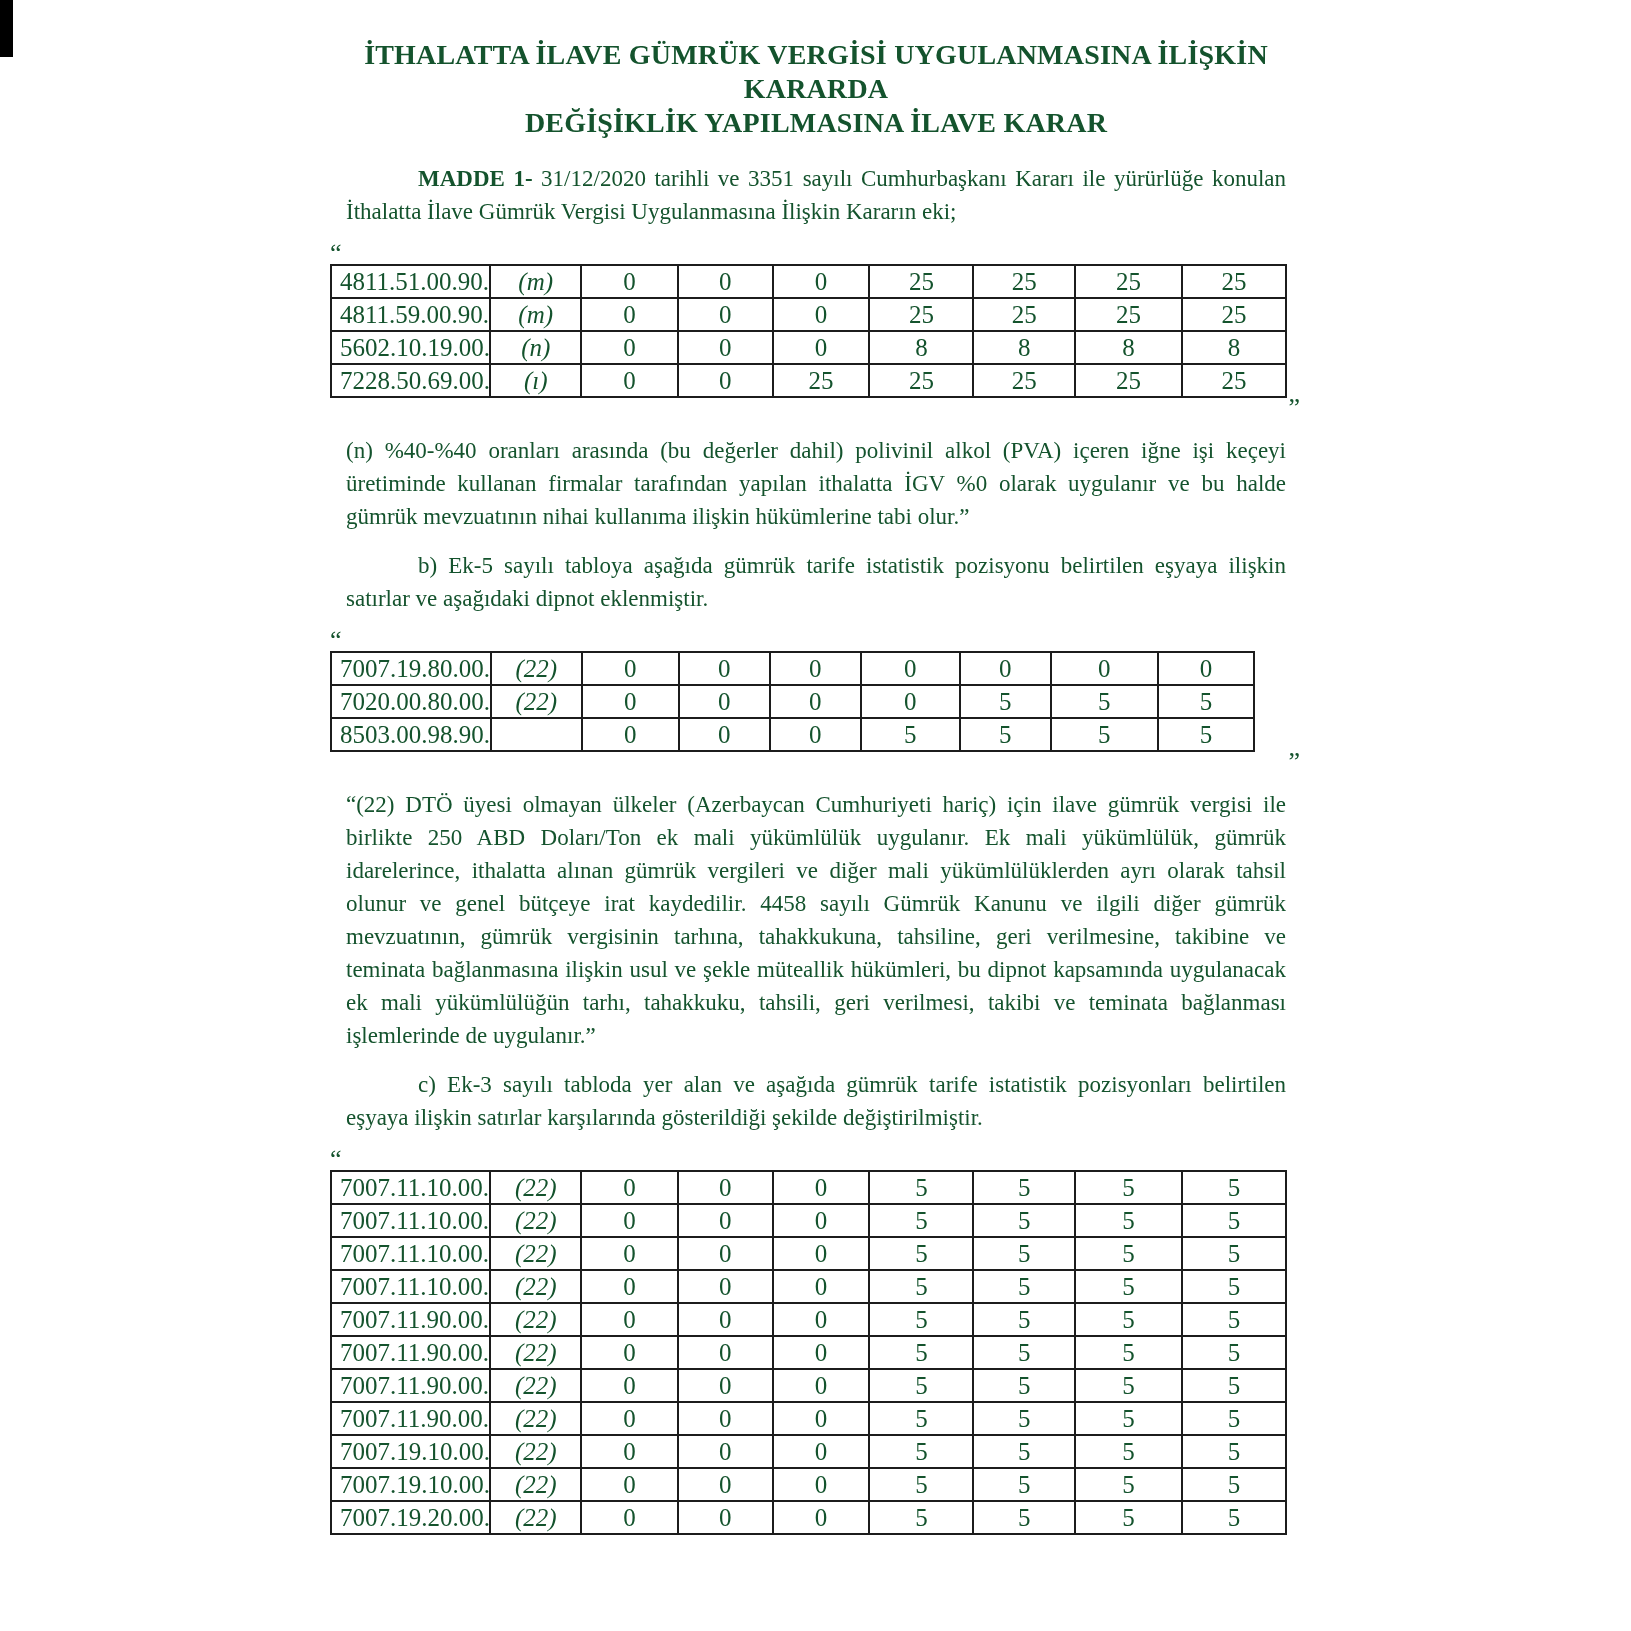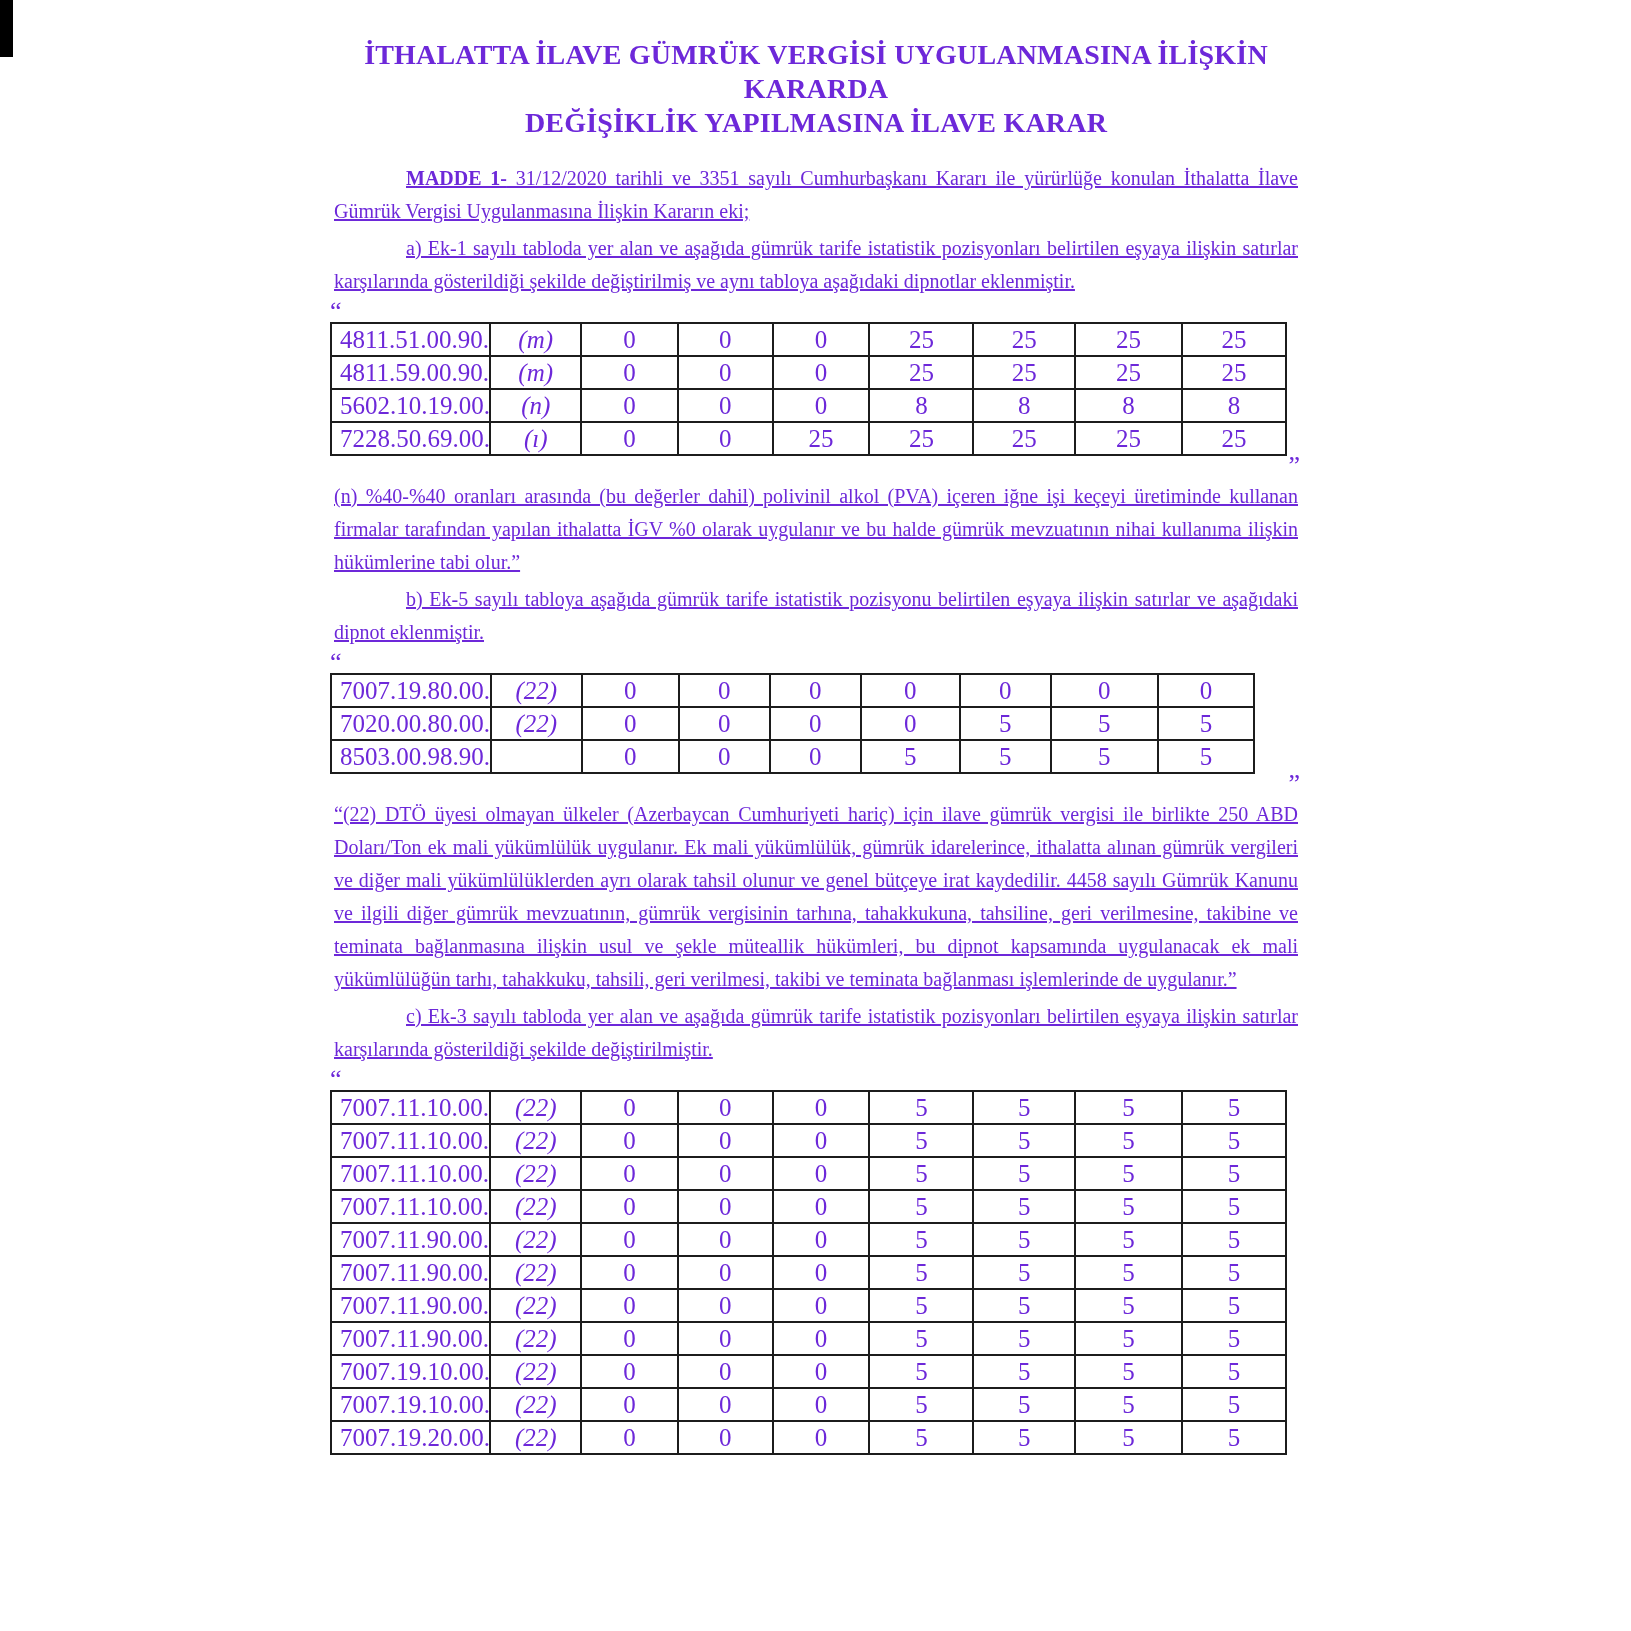--- a/index.html
+++ b/index.html
@@ -2,21 +2,21 @@
 <html lang="tr"><head>
 <meta charset="utf-8">
 <style>
   html, body { margin: 0; padding: 0; background: #ffffff; }
   .page {
     position: relative;
     width: 1631px;
     height: 1631px;
     background: #ffffff;
     font-family: "Liberation Serif", "DejaVu Serif", serif;
-    color: #6d28d9;
+    color: #14532d;
     overflow: hidden;
   }
   .scan-artifact {
     position: absolute;
     left: 0; top: 0;
     width: 13px; height: 57px;
     background: #000000;
   }
   .content {
     position: absolute;
@@ -27,25 +27,24 @@
   .doc-title {
     text-align: center;
     font-weight: bold;
     font-size: 28px;
     line-height: 34px;
     margin: 0 0 22px 0;
     letter-spacing: 0.2px;
   }
   .doc-title .tline { display: block; }
   p.body {
-    margin: 4px;
-    font-size: 20px;
+    margin: 16px;
+    font-size: 23px;
     line-height: 33px;
     text-align: justify;
-    text-decoration: underline;
   }
   p.indent { text-indent: 72px; }
   .bold { font-weight: bold; }
   .quote-open {
     font-size: 26px;
     line-height: 18px;
     height: 18px;
     text-align: left;
   }
   .quote-close {
@@ -85,21 +84,20 @@
 
   <div class="content">
 
     <h1 class="doc-title">
       <span class="tline">İTHALATTA İLAVE GÜMRÜK VERGİSİ UYGULANMASINA İLİŞKİN KARARDA</span>
       <span class="tline">DEĞİŞİKLİK YAPILMASINA İLAVE KARAR</span>
     </h1>
 
     <p class="body indent"><span class="bold">MADDE 1-</span><span> 31/12/2020 tarihli ve 3351 sayılı Cumhurbaşkanı Kararı ile yürürlüğe konulan İthalatta İlave Gümrük Vergisi Uygulanmasına İlişkin Kararın eki;</span></p>
 
-    <p class="body indent">a) Ek-1 sayılı tabloda yer alan ve aşağıda gümrük tarife istatistik pozisyonları belirtilen eşyaya ilişkin satırlar karşılarında gösterildiği şekilde değiştirilmiş ve aynı tabloya aşağıdaki dipnotlar eklenmiştir.</p>
 
     <div class="quote-open">“</div>
 
     <table class="gtip tbl-a">
       <colgroup>
         <col style="width:158px">
           <col style="width:90px">
           <col style="width:96px">
         <col style="width:94px">
           <col style="width:96px">

